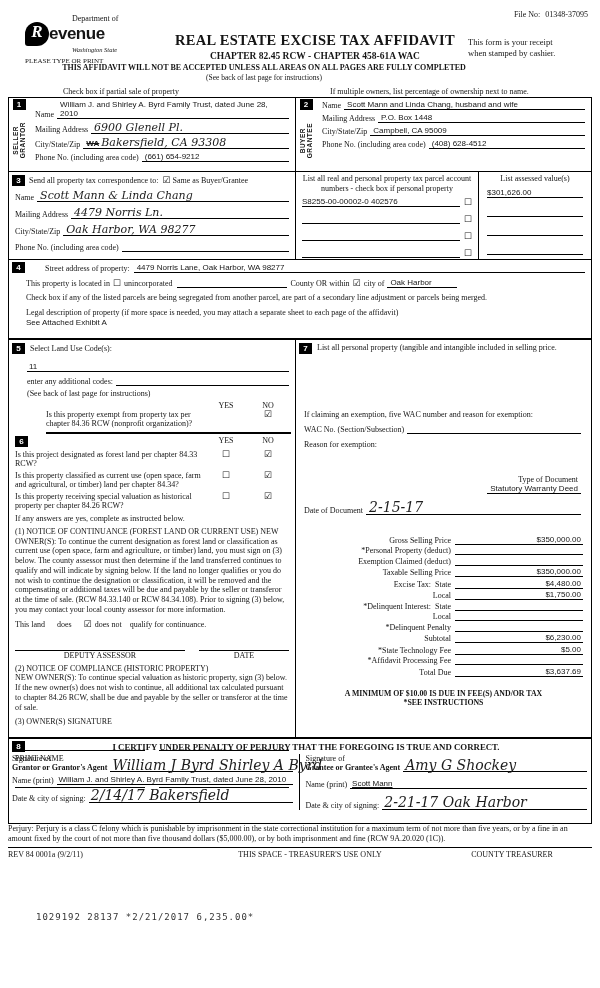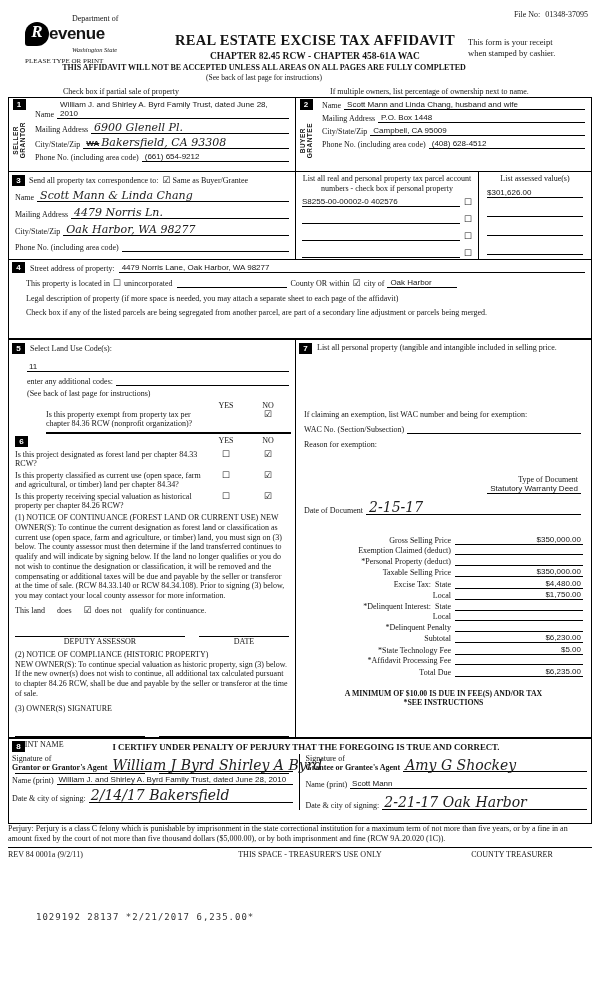--- a/index.html
+++ b/index.html
@@ -182,35 +182,36 @@
         <div class="sigline sans" style="margin-top:5px;">$301,626.00</div>
         <div class="sigline" style="margin-top:9px;"></div>
         <div class="sigline" style="margin-top:9px;"></div>
         <div class="sigline" style="margin-top:9px;"></div>
       </div>
     </div>
 
     <div class="row" style="height:80px; display:block; border-bottom-width:2px; padding:2px 6px 0 3px;">
       <div style="display:flex; align-items:flex-end;">
         <span class="blk">4</span>
-        <span style="padding-left:5px; white-space:nowrap;">Street address of property:</span>
+        <span style="padding-left:20px; white-space:nowrap;">Street address of property:</span>
         <span class="sans sigline" style="flex:1; margin-left:4px; padding:0 3px;">4479 Norris Lane, Oak Harbor, WA 98277</span>
       </div>
       <div style="display:flex; align-items:flex-end; margin:5px 0 0 14px;">
         <span>This property is located in</span>
         <span class="cb" style="padding:0 3px;">☐</span>
         <span>unincorporated</span>
         <span class="sigline" style="width:110px; margin:0 4px;"></span>
         <span>County OR within</span>
         <span class="cb" style="padding:0 3px;">☑</span>
         <span>city of</span>
         <span class="sans sigline" style="min-width:70px; margin-left:3px; padding:0 3px;">Oak Harbor</span>
       </div>
+      <div style="margin:5px 0 0 14px;">Check box if any of the listed parcels are being segregated from another parcel, are part of a secondary line adjustment or parcels being merged.</div>
       <div style="margin:6px 0 0 14px;">Legal description of property (if more space is needed, you may attach a separate sheet to each page of the affidavit)</div>
-      <div style="margin:5px 0 0 14px;">Check box if any of the listed parcels are being segregated from another parcel, are part of a secondary line adjustment or parcels being merged.</div>
+      <div class="sans" style="margin:1px 0 0 14px;">See Attached Exhibit A</div>
     </div>
 
     <div class="row" style="height:399px; border-bottom-width:2px;">
 
       <div style="flex:0 0 287px; border-right:1px solid #000; padding-top:2px;">
         <div style="display:flex; align-items:center; margin:1px 4px 0 3px;">
           <span class="blk">5</span>
           <span style="padding-left:5px;">Select Land Use Code(s):</span>
         </div>
         <div class="sans sigline" style="margin:8px 6px 0 18px; padding-left:2px;">11</div>
@@ -242,20 +243,21 @@
         <div class="qrow">
           <span class="qtext">Is this property classified as current use (open space, farm and agricultural, or timber) land per chapter 84.34?</span>
           <span class="ycol cb">☐</span>
           <span class="ncol cb">☑</span>
         </div>
         <div class="qrow">
           <span class="qtext">Is this property receiving special valuation as historical property per chapter 84.26 RCW?</span>
           <span class="ycol cb">☐</span>
           <span class="ncol cb">☑</span>
         </div>
+        <div class="para">If any answers are yes, complete as instructed below.</div>
         <div class="para" style="margin-top:3px;">
           <span>(1) NOTICE OF CONTINUANCE (FOREST LAND OR CURRENT USE)</span>
           <span>NEW OWNER(S):  To continue the current designation as forest land or classification as current use (open space, farm and agriculture, or timber) land, you must sign on (3) below.  The county assessor must then determine if the land transferred continues to qualify and will indicate by signing below. If the land no longer qualifies or you do not wish to continue the designation or classification, it will be removed and the compensating or additional taxes will be due and payable by the seller or transferor at the time of sale.  (RCW 84.33.140 or RCW 84.34.108).  Prior to signing (3) below, you may contact your local county assessor for more information.</span>
         </div>
         <div style="display:flex; align-items:center; margin:5px 6px 0 6px;">
           <span>This land</span>
           <span style="padding-left:12px;">does</span>
           <span class="cb" style="padding-left:12px;">☑</span>
           <span style="padding-left:3px;">does not</span>
           <span style="padding-left:8px;">qualify for continuance.</span>
@@ -283,46 +285,46 @@
           <div class="sigline" style="flex:1;"></div>
         </div>
       </div>
 
       <div style="flex:1; padding-top:2px; min-width:0;">
         <div style="display:flex; margin:1px 6px 0 3px;">
           <span class="blk">7</span>
           <span style="padding-left:5px; line-height:1.25;">List all personal property (tangible and intangible included in selling price.</span>
         </div>
         <div class="spacer60"></div>
-        <div style="margin:0 6px 0 8px;">If claiming an exemption, list WAC number and being for exemption:</div>
+        <div style="margin:0 6px 0 8px;">If claiming an exemption, five WAC number and reason for exemption:</div>
         <div class="field" style="margin:5px 10px 0 8px;">
           <span class="lab">WAC No. (Section/Subsection)</span>
           <span class="val"></span>
         </div>
         <div style="margin:6px 6px 0 8px;">Reason for exemption:</div>
         <div class="spacer26"></div>
         <div class="field" style="margin:0 10px 0 8px;flex-direction:column;">
           <span class="lab">Type of Document</span>
           <span class="val sans">Statutory Warranty Deed</span>
         </div>
         <div class="field" style="margin:6px 10px 0 8px;">
           <span class="lab">Date of Document</span>
           <span class="val hw big">2-15-17</span>
         </div>
         <div class="spacer20"></div>
         <div class="mrow">
             <span class="mlab">Gross Selling Price</span>
             <span class="mval">$350,000.00</span>
           </div>
         <div class="mrow">
+            <span class="mlab">*Personal Property (deduct)</span>
+            <span class="mval"></span>
+          </div>
+        <div class="mrow">
             <span class="mlab">Exemption Claimed (deduct)</span>
-            <span class="mval"></span>
-          </div>
-        <div class="mrow">
-            <span class="mlab">*Personal Property (deduct)</span>
             <span class="mval"></span>
           </div>
         <div class="mrow">
             <span class="mlab">Taxable Selling Price</span>
             <span class="mval">$350,000.00</span>
           </div>
         <div class="mrow">
             <span class="mlab">Excise Tax:  State</span>
             <span class="mval">$4,480.00</span>
           </div>
@@ -349,21 +351,21 @@
         <div class="mrow">
             <span class="mlab">*State Technology Fee</span>
             <span class="mval">$5.00</span>
           </div>
         <div class="mrow">
             <span class="mlab">*Affidavit Processing Fee</span>
             <span class="mval"></span>
           </div>
         <div class="mrow">
             <span class="mlab">Total Due</span>
-            <span class="mval">$6,235.00</span>
+            <span class="mval">$3,637.69</span>
           </div>
         <div class="center bold" style="margin-top:12px; font-size:7.8px;">A MINIMUM OF $10.00 IS DUE IN FEE(S) AND/OR TAX</div>
         <div class="center bold" style="font-size:7.8px;">*SEE INSTRUCTIONS</div>
       </div>
     </div>
 
     <div style="height:84px; padding:2px 4px 0 3px; position:relative;">
       <div style="display:flex; align-items:center;">
         <span class="blk">8</span>
         <span class="bold center" style="flex:1; font-size:8.8px;">I CERTIFY UNDER PENALTY OF PERJURY THAT THE FOREGOING IS TRUE AND CORRECT.</span>
@@ -393,21 +395,21 @@
             <div style="flex:none; line-height:1.15;">
               <div>Signature of</div>
               <div class="bold">Grantee or Grantee's Agent</div>
             </div>
             <div class="sigline" style="flex:1; margin-left:3px; position:relative;">
               <span class="hw big" style="position:absolute; left:2px; bottom:-1px;">Amy G Shockey</span>
             </div>
           </div>
           <div style="display:flex; align-items:flex-end; margin-top:7px;">
             <span style="flex:none; padding-right:3px;">Name (print)</span>
-            <span class="sans sigline" style="flex:1; padding:0 2px;">Scott Mann</span>
+            <span class="sans sigline" style="flex:1; padding:0 2px;text-decoration:underline;">Scott Mann</span>
           </div>
           <div style="display:flex; align-items:flex-end; margin-top:6px;">
             <span style="flex:none; padding-right:3px;">Date &amp; city of signing:</span>
             <span class="sigline hw big" style="flex:1; padding:0 2px;">2-21-17  Oak Harbor</span>
           </div>
         </div>
       </div>
     </div>
   </div>
 

